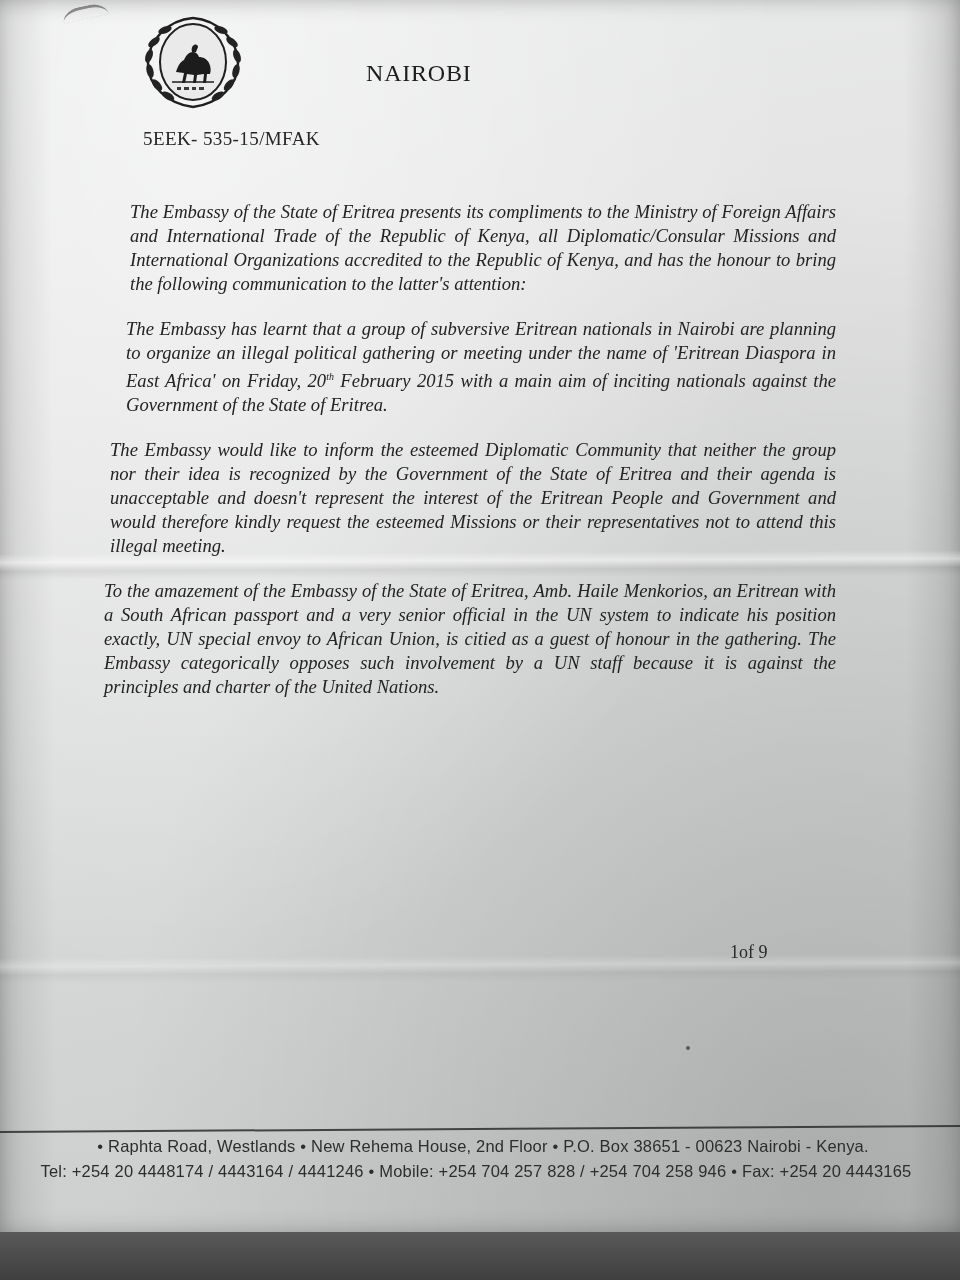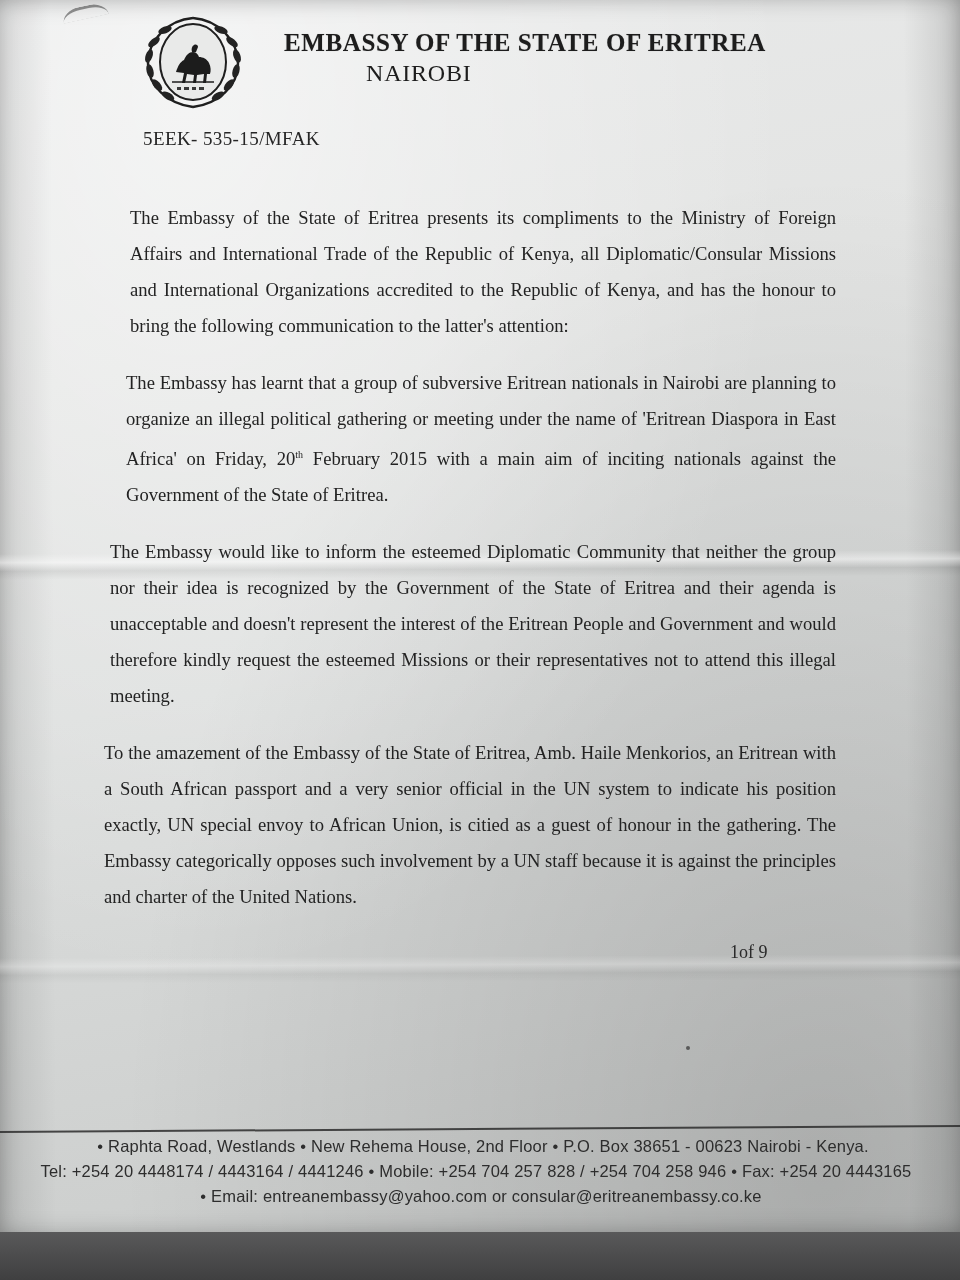--- a/index.html
+++ b/index.html
@@ -112,22 +112,23 @@
   }
 
   
   #body-text {
     position: absolute;
     left: 104px;
     top: 200px;
     width: 732px;
     color: #232323;
     font-size: 18.6px;
-    line-height: 36px;
+    line-height: 24px;
     text-align: justify;
+    font-style: italic;
   }
   #body-text p { margin: 0 0 21px 0; }
   #body-text p.p1 { padding-left: 26px; }
   #body-text p.p2 { padding-left: 22px; }
   #body-text p.p3 { padding-left: 12px; }
   #body-text p.p4 { padding-left: 6px; }
   #body-text p.p5 { padding-left: 0px; }
   sup { font-size: 10px; vertical-align: super; }
 
   #page-number {
@@ -241,37 +242,35 @@
         <path d="M40 70 h42" stroke="#1c1c1c" stroke-width="1.6" fill="none"></path>
         <g fill="#1c1c1c" opacity="0.85">
           <rect x="45" y="75" width="4" height="3"></rect>
           <rect x="52" y="75" width="5" height="3"></rect>
           <rect x="60" y="75" width="4" height="3"></rect>
           <rect x="67" y="75" width="5" height="3"></rect>
         </g>
       </svg>
     </div>
 
-    <div id="org-title">EMBASSY OF THE STATE OF ERITREA</div>
     <div id="org-subtitle">NAIROBI</div>
   </div>
 
   <div id="ref-no">5EEK- 535-15/MFAK</div>
 
   <div id="body-text">
     <p class="p1">The Embassy of the State of Eritrea presents its compliments to the Ministry of Foreign Affairs and International Trade of the Republic of Kenya, all Diplomatic/Consular Missions and International Organizations accredited to the Republic of Kenya, and has the honour to bring the following communication to the latter's attention:</p>
     <p class="p2"><span>The Embassy has learnt that a group of subversive Eritrean nationals in Nairobi are planning to organize an illegal political gathering or meeting under the name of 'Eritrean Diaspora in East Africa' on Friday, 20</span><sup>th</sup><span> February 2015 with a main aim of inciting nationals against the Government of the State of Eritrea.</span></p>
     <p class="p4">The Embassy would like to inform the esteemed Diplomatic Community that neither the group nor their idea is recognized by the Government of the State of Eritrea and their agenda is unacceptable and doesn't represent the interest of the Eritrean People and Government and would therefore kindly request the esteemed Missions or their representatives not to attend this illegal meeting.</p>
     <p class="p5">To the amazement of the Embassy of the State of Eritrea, Amb. Haile Menkorios, an Eritrean with a South African passport and a very senior official in the UN system to indicate his position exactly, UN special envoy to African Union, is citied as a guest of honour in the gathering. The Embassy categorically opposes such involvement by a UN staff because it is against the principles and charter of the United Nations.</p>
   </div>
 
   <div id="page-number">1of 9</div>
   <div id="speck"></div>
 
   <div id="footer-rule"></div>
   <div id="footer">
     <div class="line l1">• Raphta Road, Westlands • New Rehema House, 2nd Floor • P.O. Box 38651 - 00623  Nairobi - Kenya.</div>
     <div class="line l2">Tel: +254 20 4448174 / 4443164 / 4441246  • Mobile: +254 704 257 828 /  +254 704 258 946 • Fax: +254 20 4443165</div>
-    <div class="line l3">• Email: entreanembassy@yahoo.com or consular@eritreanembassy.co.ke</div>
   </div>
 
   <div id="bottom-surface"></div>
 </div>
 
 </body></html>

